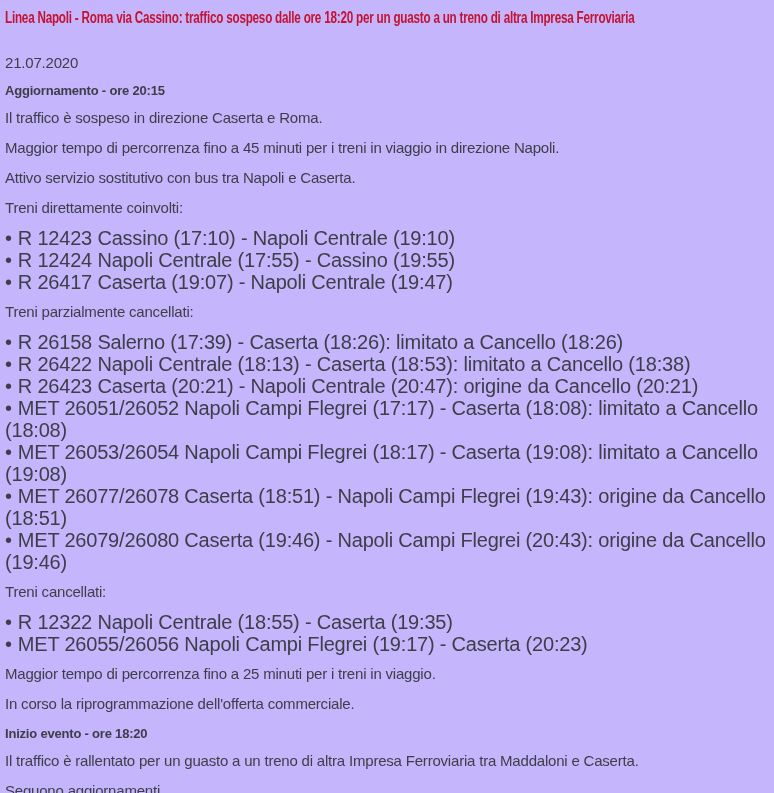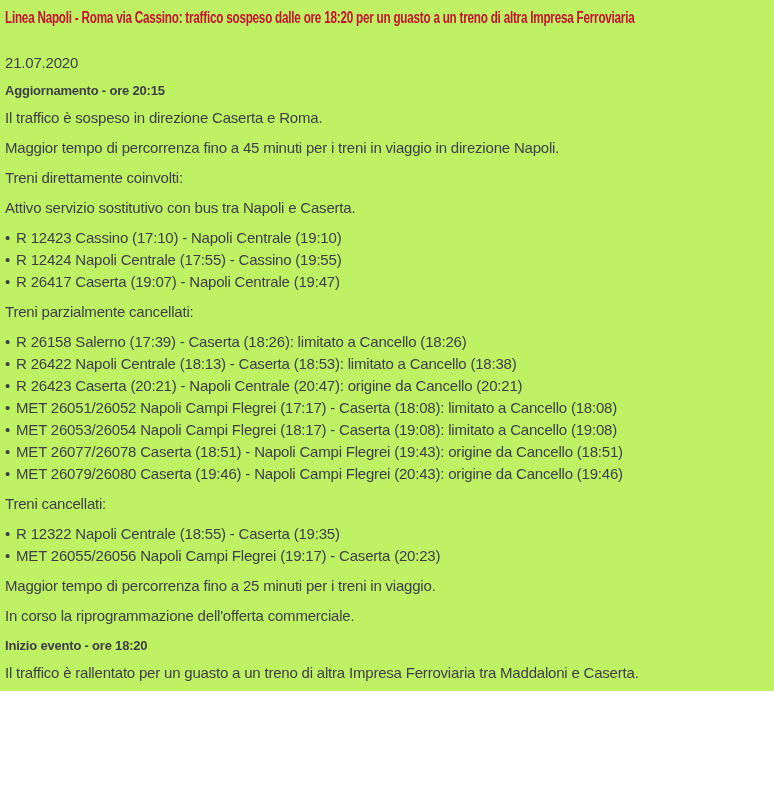--- a/index.html
+++ b/index.html
@@ -1,24 +1,24 @@
 <!DOCTYPE html>
 <html><head>
 <meta charset="utf-8">
 <style>
   html, body { margin: 0; padding: 0; background: #ffffff; }
   .page {
     width: 774px;
-    height: 691px;
+    height: 793px;
     box-sizing: border-box;
     padding: 8px 6px 6px 5px;
     overflow: hidden;
     font-family: "Liberation Sans", sans-serif;
     color: #3E3E47;
-    background: #bef264;
+    background: #c4b5fd;
   }
   .title {
     color: #C41230;
     font-weight: bold;
     font-size: 16px;
     line-height: 20px;
     white-space: nowrap;
     letter-spacing: -0.3px;
     transform: scaleX(0.73);
     transform-origin: 0 50%;
@@ -42,44 +42,44 @@
     line-height: 22px;
     letter-spacing: -0.2px;
     margin: 0 0 8px 0;
   }
   ul.train-list {
     list-style: none;
     margin: 0 0 8px 0;
     padding: 0;
   }
   ul.train-list li {
-    font-size: 15px;
+    font-size: 20px;
     line-height: 22px;
     letter-spacing: -0.2px;
   }
   .bullet {
     display: inline-block;
     margin-right: 6px;
   }
 </style>
 </head>
 <body>
 
 <div class="page">
 
   <h1 class="title">Linea Napoli - Roma via Cassino: traffico sospeso dalle ore 18:20 per un guasto a un treno di altra Impresa Ferroviaria</h1>
 
   <p class="date">21.07.2020</p>
 
   <h2 class="section-heading">Aggiornamento - ore 20:15</h2>
   <p class="para">Il traffico è sospeso in direzione Caserta e Roma.</p>
   <p class="para">Maggior tempo di percorrenza fino a 45 minuti per i treni in viaggio in direzione Napoli.</p>
+  <p class="para">Attivo servizio sostitutivo con bus tra Napoli e Caserta.</p>
+
   <p class="para">Treni direttamente coinvolti:</p>
-
-  <p class="para">Attivo servizio sostitutivo con bus tra Napoli e Caserta.</p>
   <ul class="train-list">
     <li><span class="bullet">•</span><span>R 12423 Cassino (17:10) - Napoli Centrale (19:10)</span></li>
     <li><span class="bullet">•</span><span>R 12424 Napoli Centrale (17:55) - Cassino (19:55)</span></li>
     <li><span class="bullet">•</span><span>R 26417 Caserta (19:07) - Napoli Centrale (19:47)</span></li>
   </ul>
 
   <p class="para">Treni parzialmente cancellati:</p>
   <ul class="train-list">
     <li><span class="bullet">•</span><span>R 26158 Salerno (17:39) - Caserta (18:26): limitato a Cancello (18:26)</span></li>
     <li><span class="bullet">•</span><span>R 26422 Napoli Centrale (18:13) - Caserta (18:53): limitato a Cancello (18:38)</span></li>

